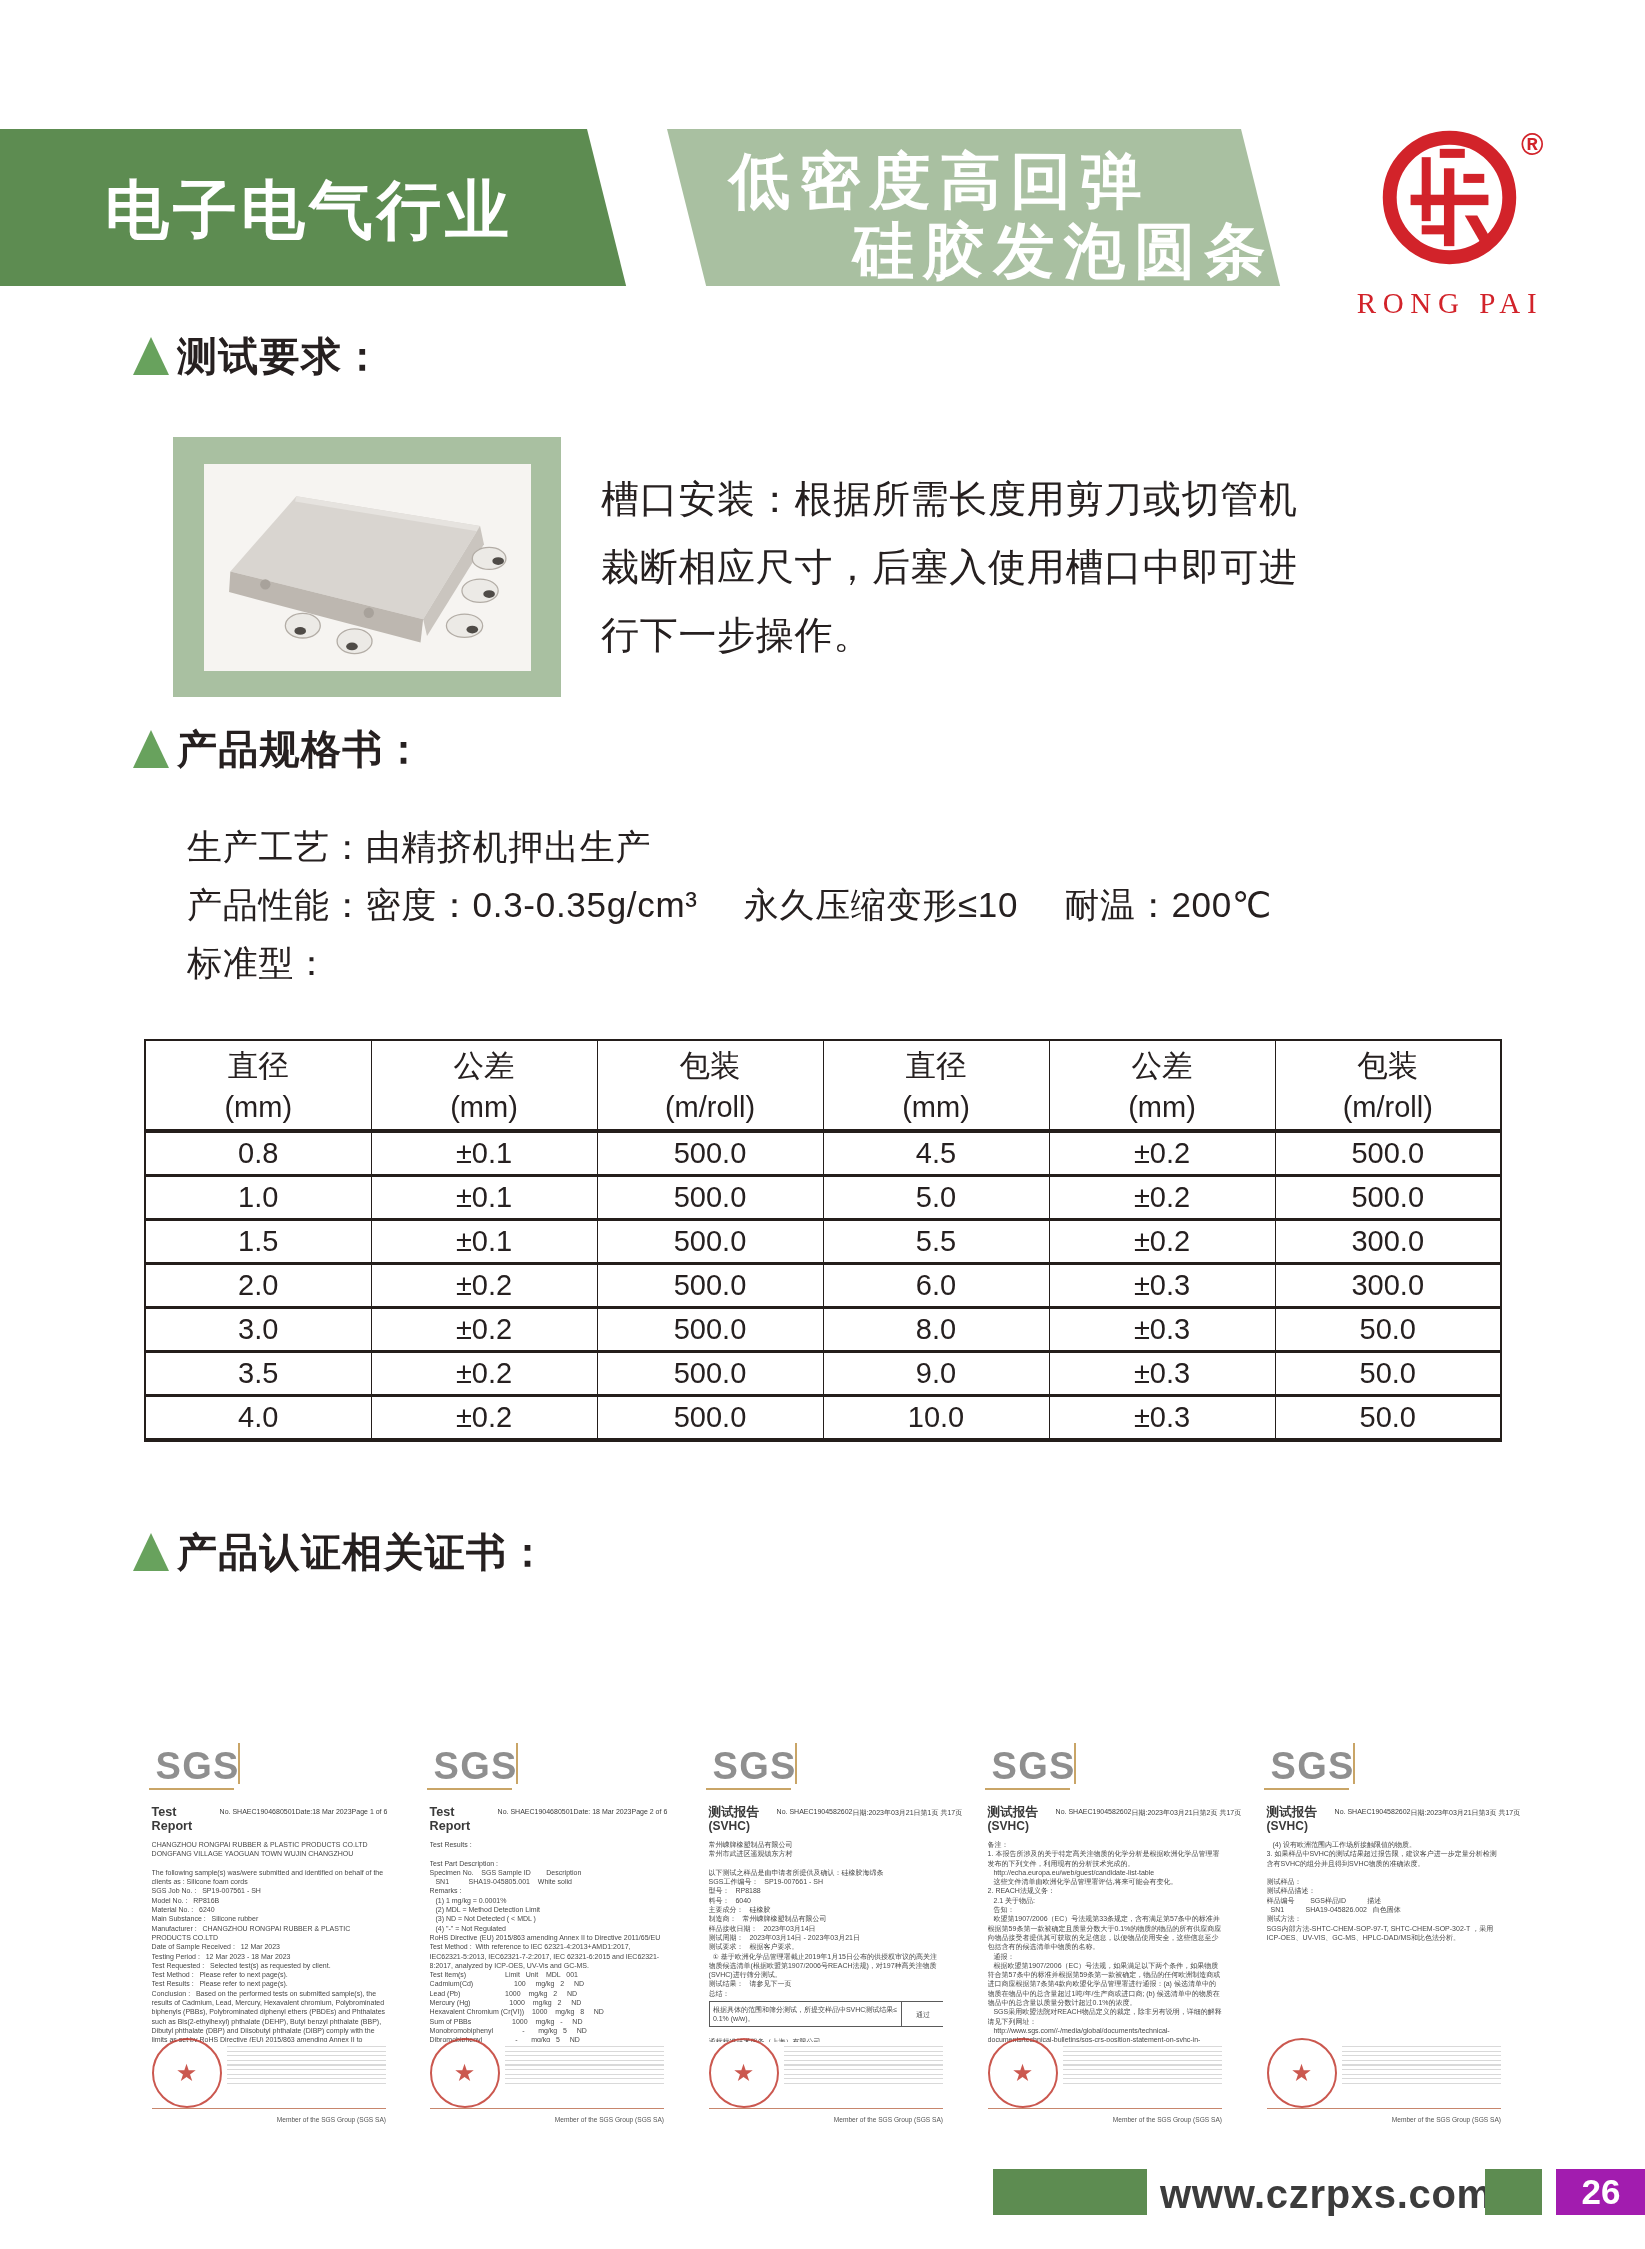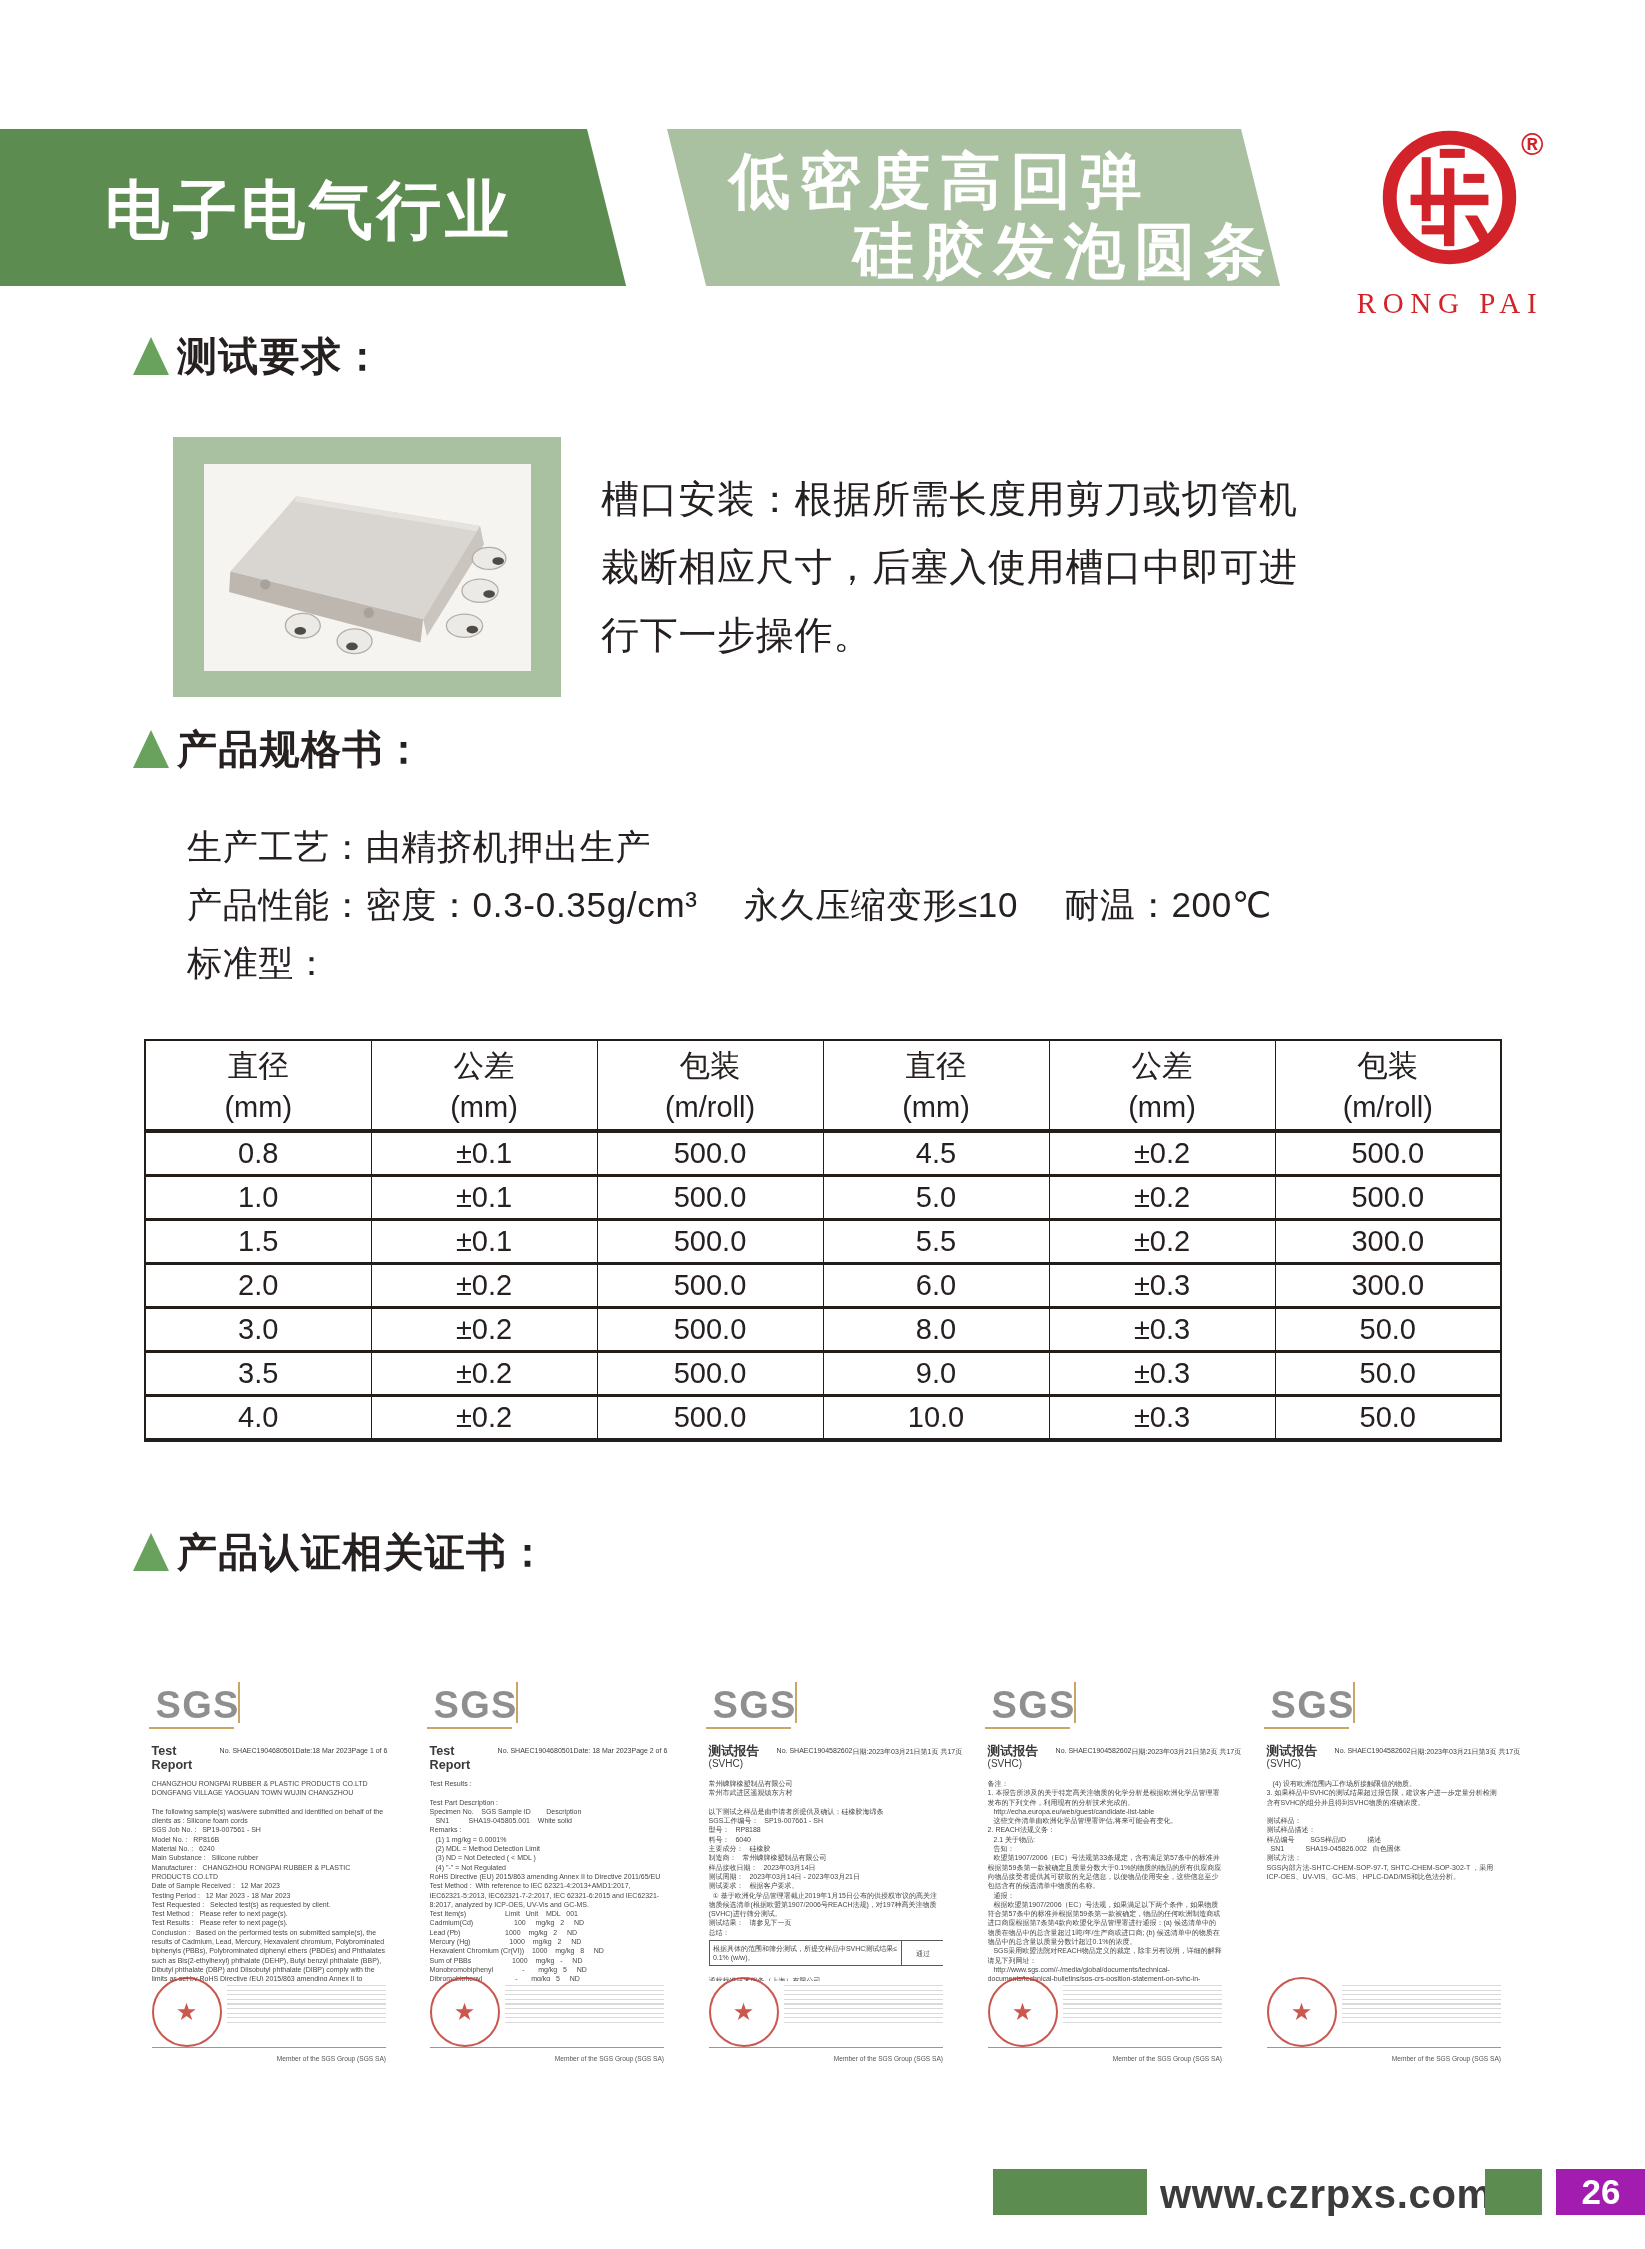--- a/index.html
+++ b/index.html
@@ -73,29 +73,29 @@
   .size-table th, .size-table td {
     border-left:1.3px solid #241e1b; border-right:1.3px solid #241e1b;
     text-align:center; vertical-align:middle; font-weight:normal; color:#262020;
   }
   .size-table thead th { height:86px; font-size:30.5px; border-bottom:4px solid #241e1b; }
   .size-table thead .u { font-size:29px; margin-top:4px; }
   .size-table tbody td { height:39px; font-size:29px; border-bottom:3.3px solid #241e1b; }
   .size-table tbody tr:last-child td { border-bottom:none;margin-top:29px; }
   
   .cert {
-    position:absolute; top:1646px; width:265px; height:435px; background:#ffffff;
+    position:absolute; top:1707px; width:265px; height:435px; background:#ffffff;
   }
   .sgs-logo { position:absolute; top:38px; left:22.6px; font-size:38px; font-weight:800; color:#8f8f8f; letter-spacing:1.3px; }
   .sgs-line { position:absolute; top:81px; left:16px; width:85px; height:2px; background:#c9a567; }
   .sgs-tick { position:absolute; top:36px; left:105px; width:2px; height:41px; background:#c9a567; }
   .cert-head { position:absolute; top:98px; left:18.6px; right:10.6px; display:flex; align-items:flex-start; }
   .cert-title-wrap { width:68px; flex:none; }
   .cert-title { font-size:12.6px; font-weight:bold; color:#3a3a3a; line-height:14px; }
-  .cert-subtitle { font-size:10px; font-weight:normal; color:#3a3a3a; }
+  .cert-subtitle { font-size:12px; font-weight:bold; color:#3a3a3a; }
   .cert-meta { font-size:7px; color:#3a3a3a; padding-top:3.3px; white-space:nowrap; }
   .cert-no { flex:1.35; }
   .cert-date { flex:1.1; }
   .cert-page { flex:none; text-align:right; }
   .cert-body {
     position:absolute; top:133px; left:18.6px; right:12px; bottom:100px; overflow:hidden;
     font-size:7px; line-height:9.3px; color:#474747;
   }
   .cert-line { white-space:pre-wrap; min-height:9.3px; }
   .cert-summary { display:flex; border:1px solid #5a5a5a; margin-top:3.3px; width:100%; }

